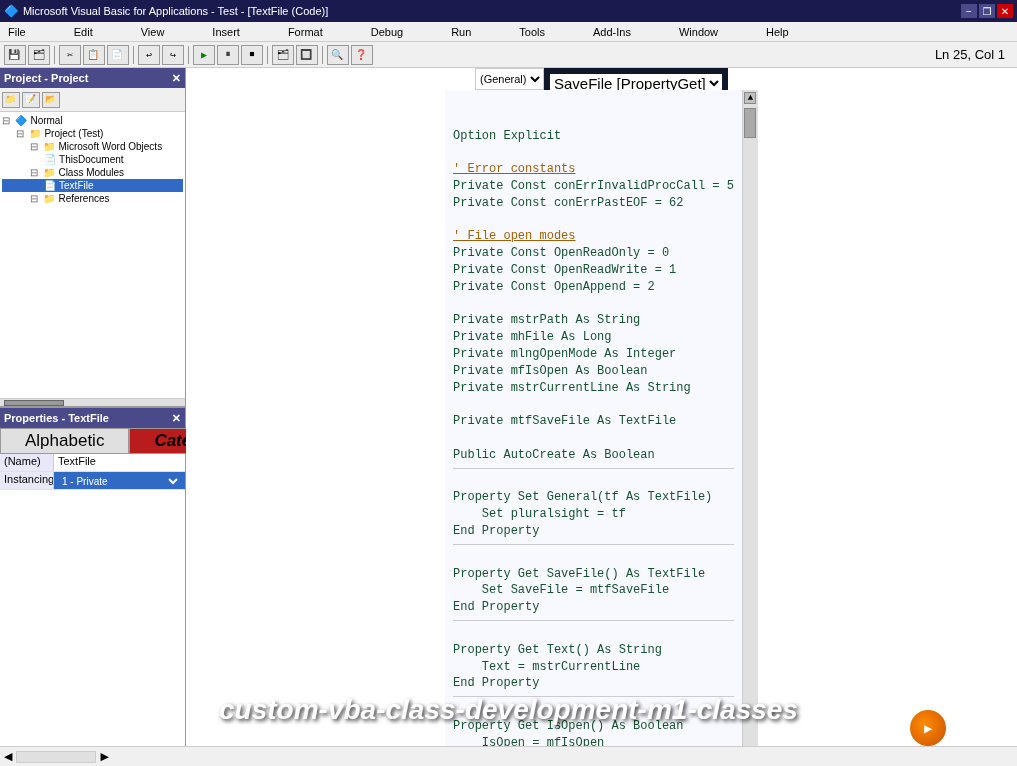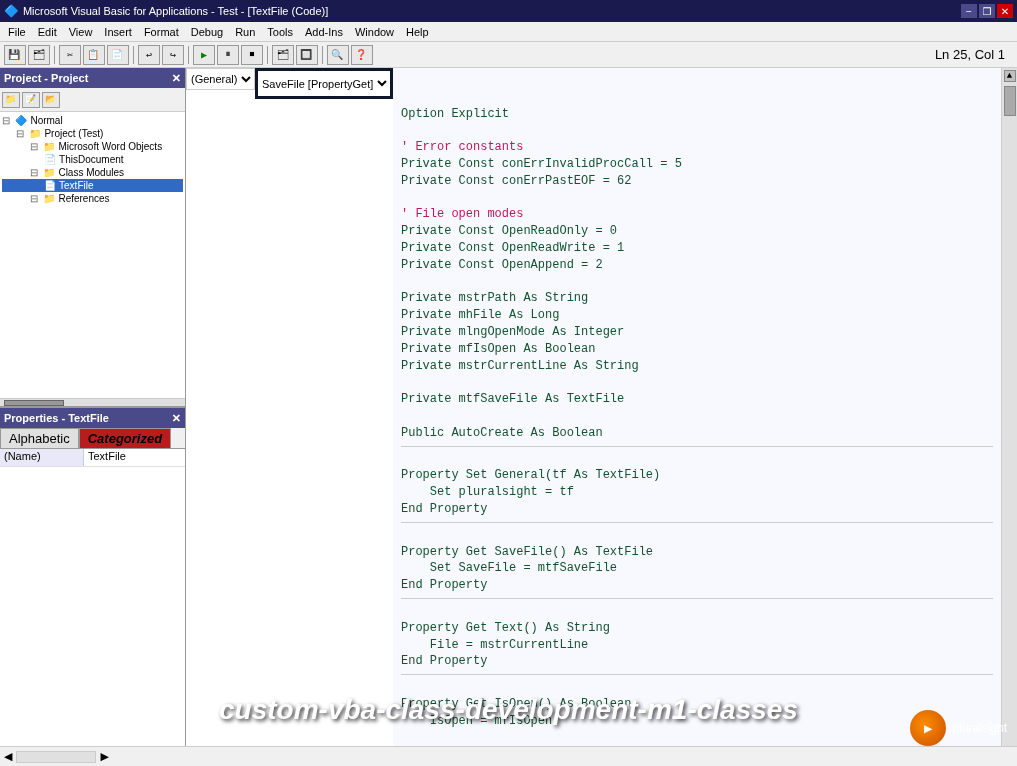--- a/index.html
+++ b/index.html
@@ -28,20 +28,21 @@
     
     #menu-bar {
       background: #f0f0f0;
       height: 20px;
       display: flex;
       align-items: center;
       padding: 0 2px;
       font-family: Arial, sans-serif;
       font-size: 11px;
       border-bottom: 1px solid #ccc;
+      gap: 36px;
     }
     #menu-bar span { padding: 2px 6px; cursor: pointer; }
 
     
     #toolbar {
       background: #f0f0f0;
       height: 26px;
       display: flex;
       align-items: center;
       padding: 0 4px;
@@ -146,43 +147,43 @@
       border: 1px solid #999;
       width: 100%;
       background: white;
     }
     #properties-tabs {
       display: flex;
       background: #f0f0f0;
       border-bottom: 1px solid #999;
     }
     .prop-tab {
-      padding: 2px 8px;
-      font-family: Arial, sans-serif;
-      font-size: 13px;
+      padding: 2px 24px;
+      font-family: Arial, sans-serif;
+      font-size: 17px;
       cursor: pointer;
       border: 1px solid #999;
       border-bottom: none;
       background: #e0e0e0;
     }
     .prop-tab.active { background: #b91c1c; font-weight: bold; font-style: italic; }
     #properties-grid {
       flex: 1;
       background: white;
       overflow-y: auto;
       font-family: Arial, sans-serif;
       font-size: 11px;
     }
     .prop-row {
       display: flex;
       border-bottom: 1px solid #e0e0e0;
       height: 18px;
     }
     .prop-name {
-      width: 84px;
+      width: 54px;
       padding: 1px 4px;
       background: #e8e8f8;
       border-right: 1px solid #ccc;
       overflow: hidden;
     }
     .prop-value {
       flex: 1;
       padding: 1px 4px;
       background: white;
     }
@@ -195,22 +196,23 @@
       height: 16px;
       font-size: 10px;
       border: none;
       outline: none;
     }
 
     
     #code-area {
       flex: 1;
       display: flex;
-      flex-direction: row;
+      flex-direction: column;
       background: white;
+      align-items: center;
     }
     #code-dropdowns {
       display: flex;
       height: 22px;
       border-bottom: 1px solid #ccc;
       background: #f0f0f0;
     }
     #code-dropdowns select {
       flex: 1;
       height: 22px;
@@ -226,21 +228,21 @@
       position: relative;
     }
     #code-text {
       padding: 4px 8px;
       font-family: 'Courier New', monospace;
       font-size: 12px;
       color: #000080;
       white-space: pre;
       line-height: 1.4;
     }
-    .code-green { color: #be185d; }
+    .code-green { color: #a16207; text-decoration: underline; }
     .code-black { color: #14532d; }
     .code-divider {
       border: none;
       border-top: 1px solid #ccc;
       margin: 4px 0;
     }
     #code-scrollbar-v {
       width: 16px;
       background: #e0e0e0;
       border-left: 1px solid #ccc;
@@ -418,31 +420,40 @@
       </div>
       <div id="properties-tabs">
         <div class="prop-tab">Alphabetic</div>
         <div class="prop-tab active">Categorized</div>
       </div>
       <div id="properties-grid">
         <div class="prop-row">
           <div class="prop-name">(Name)</div>
           <div class="prop-value">TextFile</div>
         </div>
+        <div class="prop-row">
+          <div class="prop-name">Instancing</div>
+          <div class="prop-value selected">
+            <select style="background:#316ac5;color:white;border:none;font-size:10px;width:100%;height:16px;">
+              <option>1 - Private</option>
+              <option>2 - PublicNotCreatable</option>
+            </select>
+          </div>
+        </div>
       </div>
     </div>
 
   </div>
 
   <div id="code-area">
     <div id="code-dropdowns">
       <select style="flex:1;height:22px;font-size:11px;border:1px solid #ccc;">
         <option>(General)</option>
       </select>
-      <select style="flex:1;height:31px;font-size:11px;border:3px solid #0f172a;">
+      <select style="flex:1;height:31px;font-size:15px;border:6px solid #0f172a;">
         <option>SaveFile [PropertyGet]</option>
       </select>
     </div>
     <div class="code-area-wrapper">
       <div id="code-content">
         <div id="code-text">
 <span class="code-black"></span>
 <span class="code-black">Option Explicit</span>
 
 <span class="code-green">' Error constants</span>
@@ -466,21 +477,21 @@
 <hr class="code-divider">
 <span class="code-black">Property Set General(tf As TextFile)</span>
 <span class="code-black">    Set pluralsight = tf</span>
 <span class="code-black">End Property</span>
 <hr class="code-divider">
 <span class="code-black">Property Get SaveFile() As TextFile</span>
 <span class="code-black">    Set SaveFile = mtfSaveFile</span>
 <span class="code-black">End Property</span>
 <hr class="code-divider">
 <span class="code-black">Property Get Text() As String</span>
-<span class="code-black">    File = mstrCurrentLine</span>
+<span class="code-black">    Text = mstrCurrentLine</span>
 <span class="code-black">End Property</span>
 <hr class="code-divider">
 <span class="code-black">Property Get IsOpen() As Boolean</span>
 <span class="code-black">    IsOpen = mfIsOpen</span>
 
 
 
         </div>
       </div>
       <div id="code-scrollbar-v" style="width:16px;background:#e0e0e0;border-left:1px solid #ccc;display:flex;flex-direction:column;align-items:center;padding-top:2px;">

